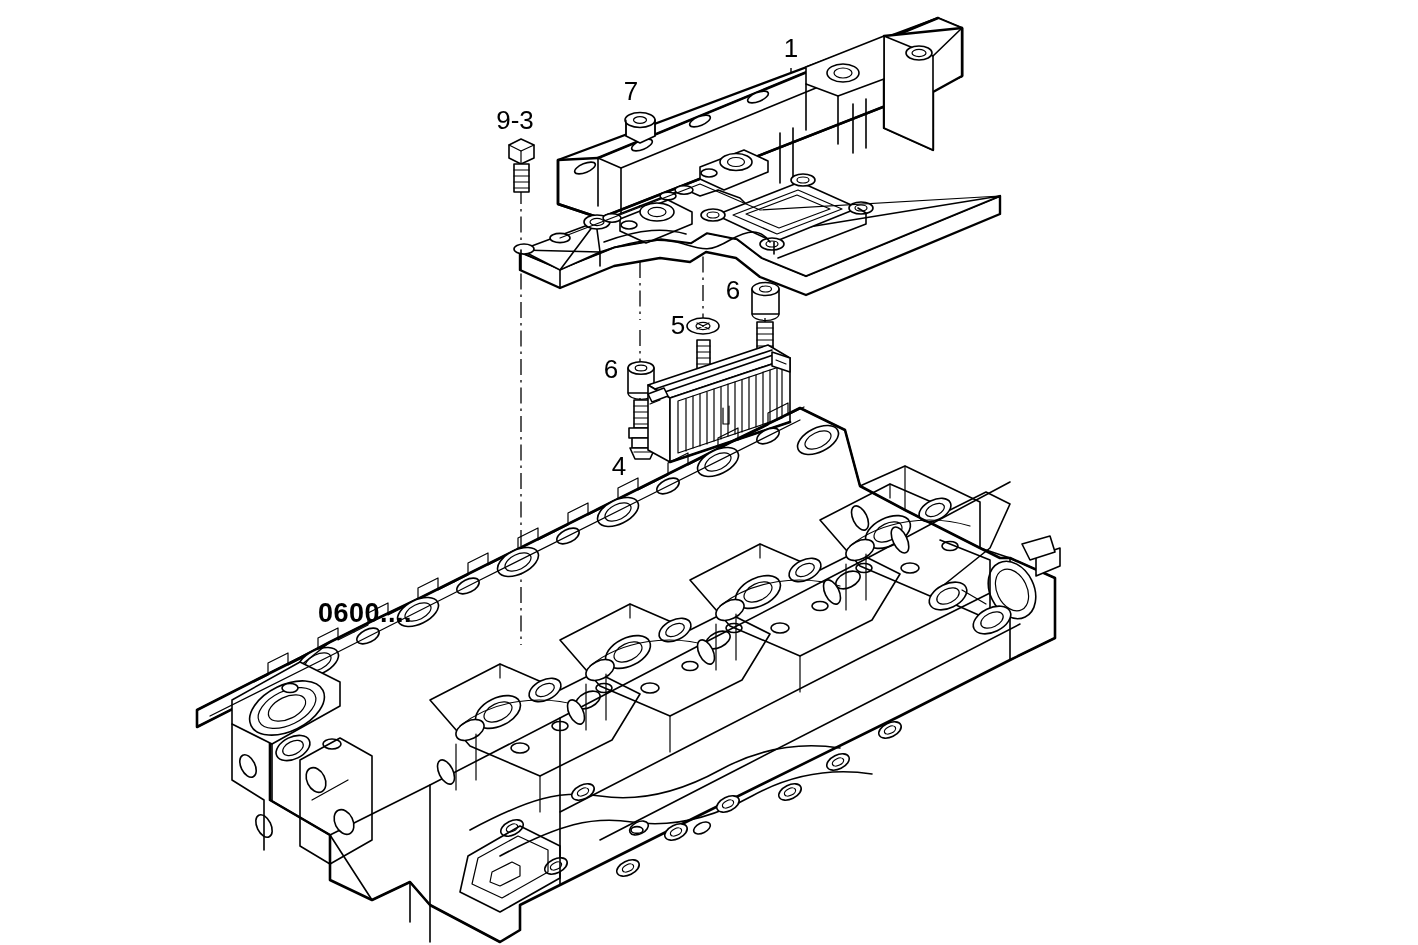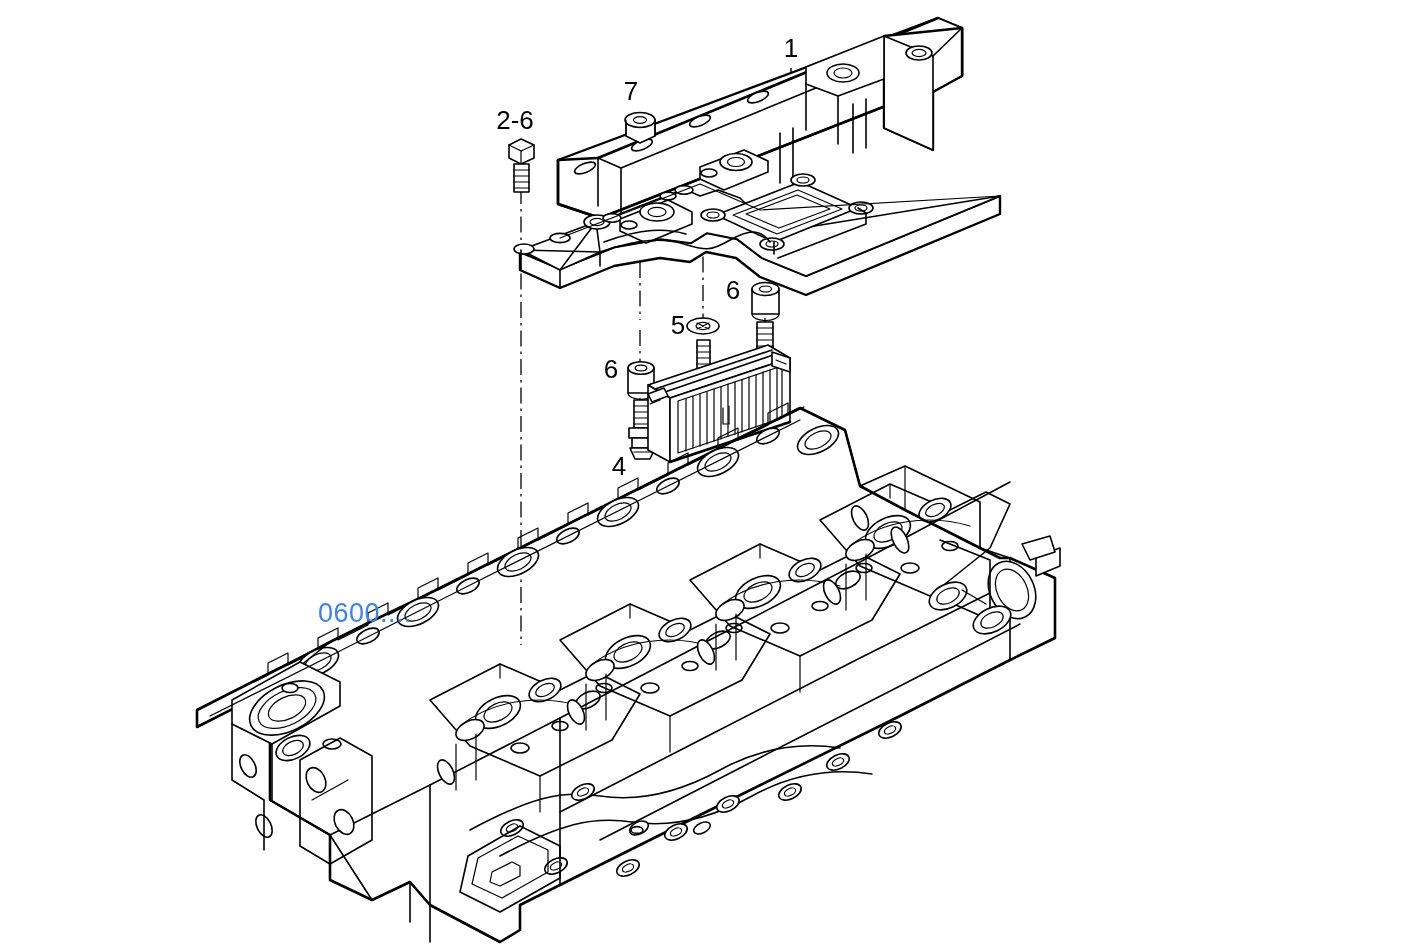--- a/index.html
+++ b/index.html
@@ -30,22 +30,22 @@
     font-weight: 400;
     color: #000000;
     line-height: 1;
     white-space: nowrap;
     user-select: none;
   }
   .ref-label {
     position: absolute;
     font-family: "Liberation Sans", sans-serif;
     font-size: 27px;
-    font-weight: 400;
-    color: #3b82f6;
+    font-weight: 700;
+    color: #000000;
     line-height: 1;
     white-space: nowrap;
     letter-spacing: 0.5px;
     user-select: none;
   }
 </style>
 </head>
 <body>
 
 <div id="stage">
@@ -553,21 +553,21 @@
 
       <path class="lnt" d="M210 716 L330 656 L480 580 L640 500 L800 420"></path>
     </g>
 
   </svg>
 
   <div class="callout" style="left:791px; top:48px; transform:translate(-50%,-50%);">1</div>
 
   <div class="callout" style="left:631px; top:91px; transform:translate(-50%,-50%);">7</div>
 
-  <div class="callout" style="left:515px; top:120px; transform:translate(-50%,-50%);">2-6</div>
+  <div class="callout" style="left:515px; top:120px; transform:translate(-50%,-50%);">9-3</div>
 
   <div class="callout" style="left:733px; top:290px; transform:translate(-50%,-50%);">6</div>
 
   <div class="callout" style="left:678px; top:325px; transform:translate(-50%,-50%);">5</div>
 
   <div class="callout" style="left:611px; top:369px; transform:translate(-50%,-50%);">6</div>
 
   <div class="callout" style="left:619px; top:466px; transform:translate(-50%,-50%);">4</div>
 
   <div class="ref-label" style="left:318px; top:600px;">0600....</div>

